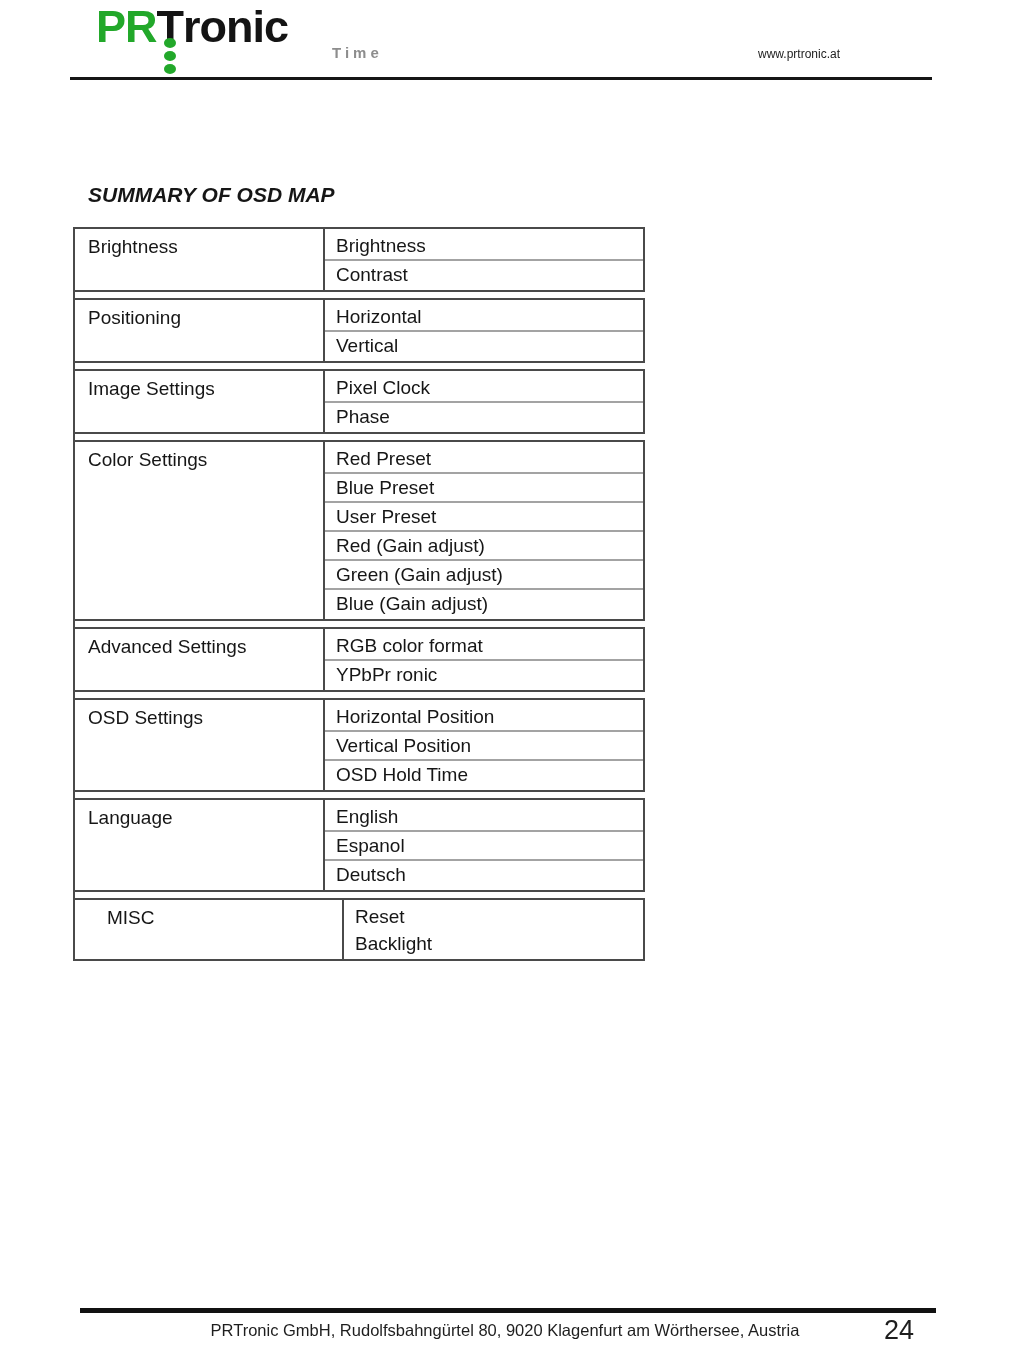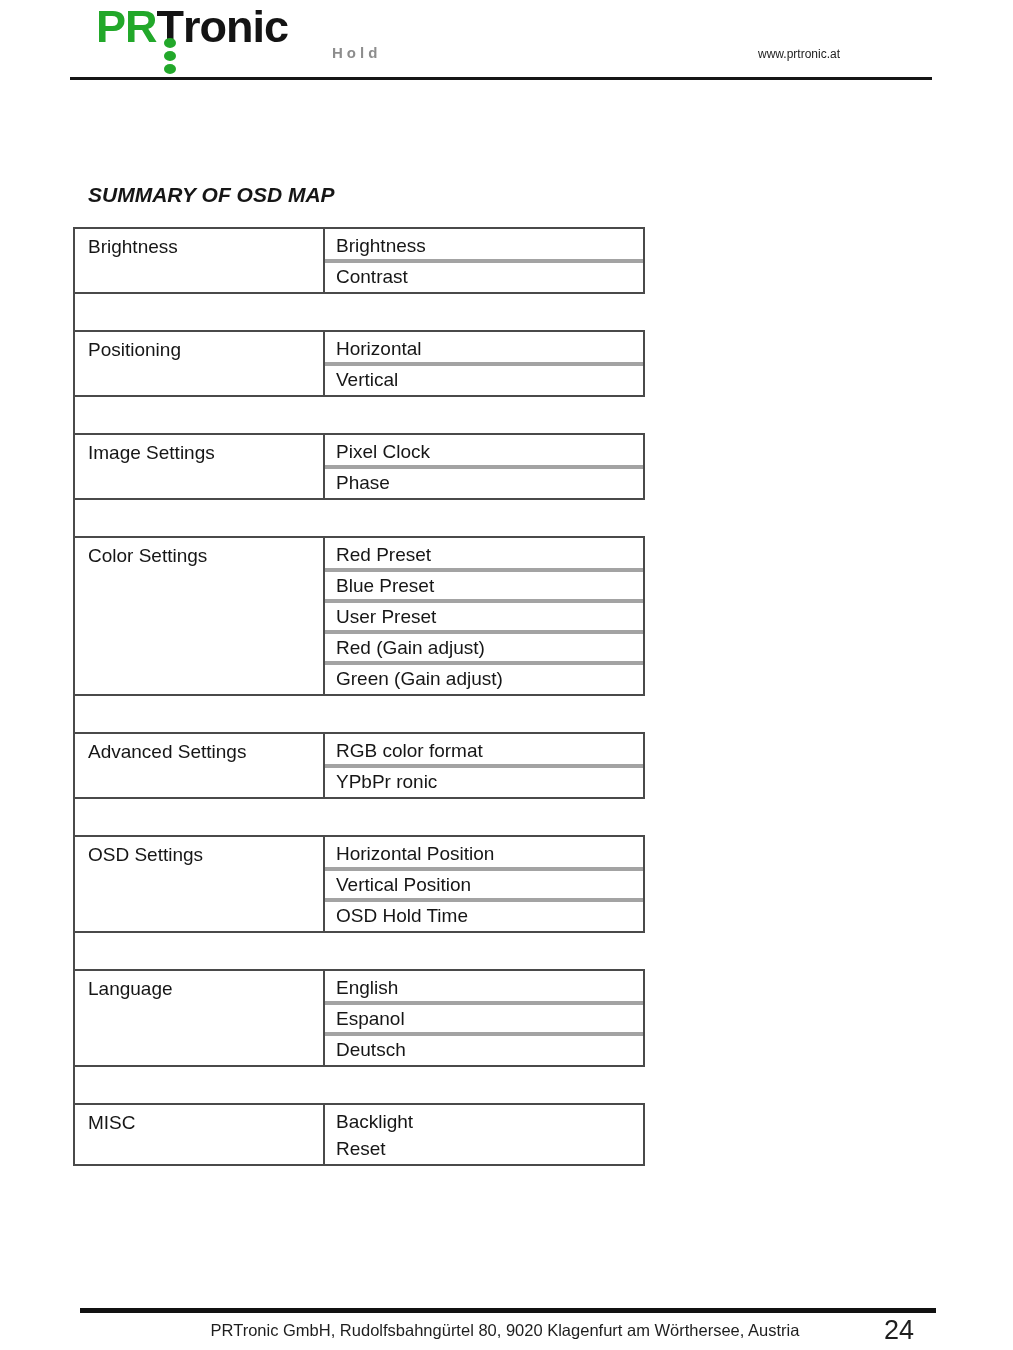--- a/index.html
+++ b/index.html
@@ -52,41 +52,41 @@
 
   
   .osd-table { position: absolute; left: 73px; top: 227px; width: 572px; }
   .table-spine {
     position: absolute; left: 0; top: 0; height: 100%;
     width: 2px; background: var(--line, #4a4a4a);
   }
   .group {
     display: flex; width: 572px; box-sizing: border-box;
     border: 2px solid var(--line, #4a4a4a);
-    margin-bottom: 36px;
+    margin-bottom: 6px;
     background: #fff;
   }
-  .group:last-child { margin-bottom: 0; }
+  .group:last-child { margin-bottom: 0; padding-left: 19px; }
   .cat {
     width: 250px; box-sizing: border-box;
     border-right: 2px solid var(--line, #4a4a4a);
     padding: 7px 0 0 13px;
     font-size: 19px; color: #161616;
   }
   .items {
     flex: 1; display: flex; flex-direction: column;
     padding-top: 3px; padding-bottom: 2px;
   }
   .row {
     height: 27px; line-height: 28px;
     padding-left: 11px;
     font-size: 19px; color: #161616;
     white-space: nowrap;
   }
-  .row + .row { border-top: 4px solid #a3a3a3; }
+  .row + .row { border-top: 2px solid #a3a3a3; }
   .group.no-dividers .row + .row { border-top: none; }
 
   
   .footer-rule {
     position: absolute; left: 80px; top: 1308px;
     width: 856px; height: 5px; background: #111;
   }
   .footer-address {
     position: absolute; left: 105px; top: 1321px;
     width: 800px; text-align: center;
@@ -101,21 +101,21 @@
 <body style="--green: #22a82a; --line: #4a4a4a;">
 
 <div class="logo">
   <div class="logo-main">
     <span class="logo-pr">PR</span><span class="logo-tronic t-wrap"><span>T</span><span class="logo-dots">
           <i class="logo-dot"></i>
           <i class="logo-dot"></i>
           <i class="logo-dot"></i>
         </span></span><span class="logo-tronic">ronic</span>
   </div>
-  <div class="logo-gmbh">Hold</div>
+  <div class="logo-gmbh">Time</div>
 </div>
 
 <div class="website">www.prtronic.at</div>
 <div class="header-rule"></div>
 
 <div class="page-title">SUMMARY OF OSD MAP</div>
 
 <div class="osd-table">
   <div class="table-spine"></div>
 
@@ -144,20 +144,21 @@
   </div>
 
   <div class="group">
     <div class="cat">Color Settings</div>
     <div class="items">
         <div class="row">Red Preset</div>
         <div class="row">Blue Preset</div>
         <div class="row">User Preset</div>
         <div class="row">Red (Gain adjust)</div>
         <div class="row">Green (Gain adjust)</div>
+        <div class="row">Blue (Gain adjust)</div>
       </div>
   </div>
 
   <div class="group">
     <div class="cat">Advanced Settings</div>
     <div class="items">
         <div class="row">RGB color format</div>
         <div class="row">YPbPr ronic</div>
       </div>
   </div>
@@ -176,21 +177,21 @@
     <div class="items">
         <div class="row">English</div>
         <div class="row">Espanol</div>
         <div class="row">Deutsch</div>
       </div>
   </div>
 
   <div class="group no-dividers">
     <div class="cat">MISC</div>
     <div class="items">
+        <div class="row">Reset</div>
         <div class="row">Backlight</div>
-        <div class="row">Reset</div>
       </div>
   </div>
 </div>
 
 <div class="footer-rule"></div>
 <div class="footer-address">PRTronic GmbH, Rudolfsbahngürtel 80, 9020 Klagenfurt am Wörthersee, Austria</div>
 <div class="page-number">24</div>
 
 </body></html>

